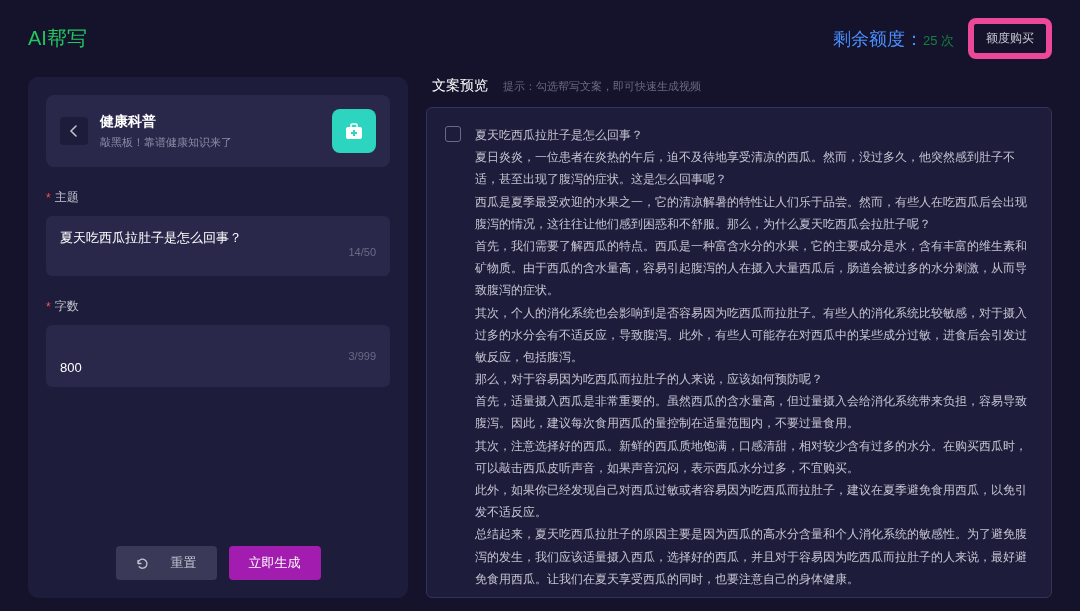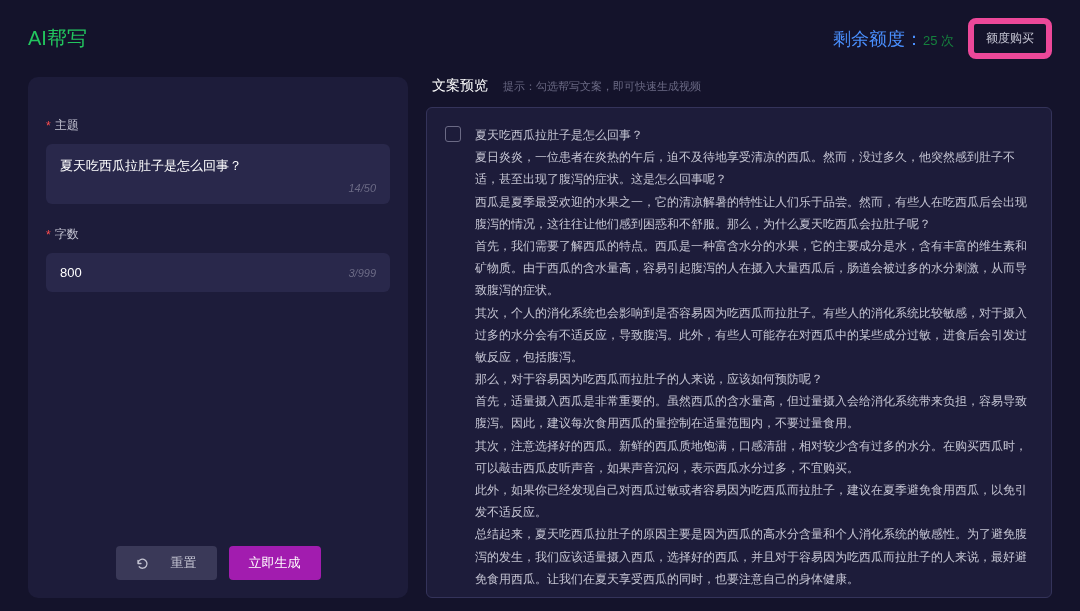--- a/index.html
+++ b/index.html
@@ -127,31 +127,30 @@
       font-size: 13px;
       color: #fff;
       background: transparent;
       border: none;
       width: 100%;
       outline: none;
     }
     .char-count {
       position: absolute;
       right: 14px;
-      bottom: 10px;
+      bottom: 18px;
       font-size: 11px;
       color: #6b6a85;
-      font-style: italic;
     }
     .input-wrap.topic { padding-bottom: 30px; }
     .word-count-row {
       display: flex;
       align-items: center;
     }
-    .word-count-row .input-text { flex: 1; }
+    .word-count-row .input-text { flex: 1; margin-top: 23px; }
     .word-count-row .char-count { position: static; margin-left: auto; }
     .actions {
       margin-top: auto;
       display: flex;
       gap: 12px;
       justify-content: center;
       padding-top: 20px;
     }
     .btn {
       padding: 8px 20px;
@@ -229,20 +228,39 @@
   <div class="header-right">
     <span>
       <span class="quota-label">剩余额度：</span><span class="quota-value">25 次</span>
     </span>
     <button class="buy-btn">额度购买</button>
   </div>
 </div>
 
 <div class="main">
   <div class="left-panel">
+    <div class="category-card">
+      <div class="back-btn">
+        <svg viewBox="0 0 12 12">
+            <path d="M8 1 L3 6 L8 11" stroke="#c5c5d3" stroke-width="1.5" fill="none" stroke-linecap="round"></path>
+          </svg>
+      </div>
+      <div class="category-info">
+        <div class="category-title">健康科普</div>
+        <div class="category-desc">敲黑板！靠谱健康知识来了</div>
+      </div>
+      <div class="category-icon">
+        <svg viewBox="0 0 24 24">
+            <rect x="4" y="8" width="16" height="12" rx="2" fill="#fff"></rect>
+            <rect x="9" y="5" width="6" height="4" rx="1" fill="none" stroke="#fff" stroke-width="1.5"></rect>
+            <rect x="11" y="11" width="2" height="6" fill="#2dd4bf"></rect>
+            <rect x="9" y="13" width="6" height="2" fill="#2dd4bf"></rect>
+          </svg>
+      </div>
+    </div>
 
     <div class="form-group">
       <div class="form-label">
           <span class="required">*</span>
           <span>主题</span>
         </div>
       <div class="input-wrap topic">
         <input class="input-text" type="text" value="夏天吃西瓜拉肚子是怎么回事？" style="">
         <div class="char-count">14/50</div>
       </div>

